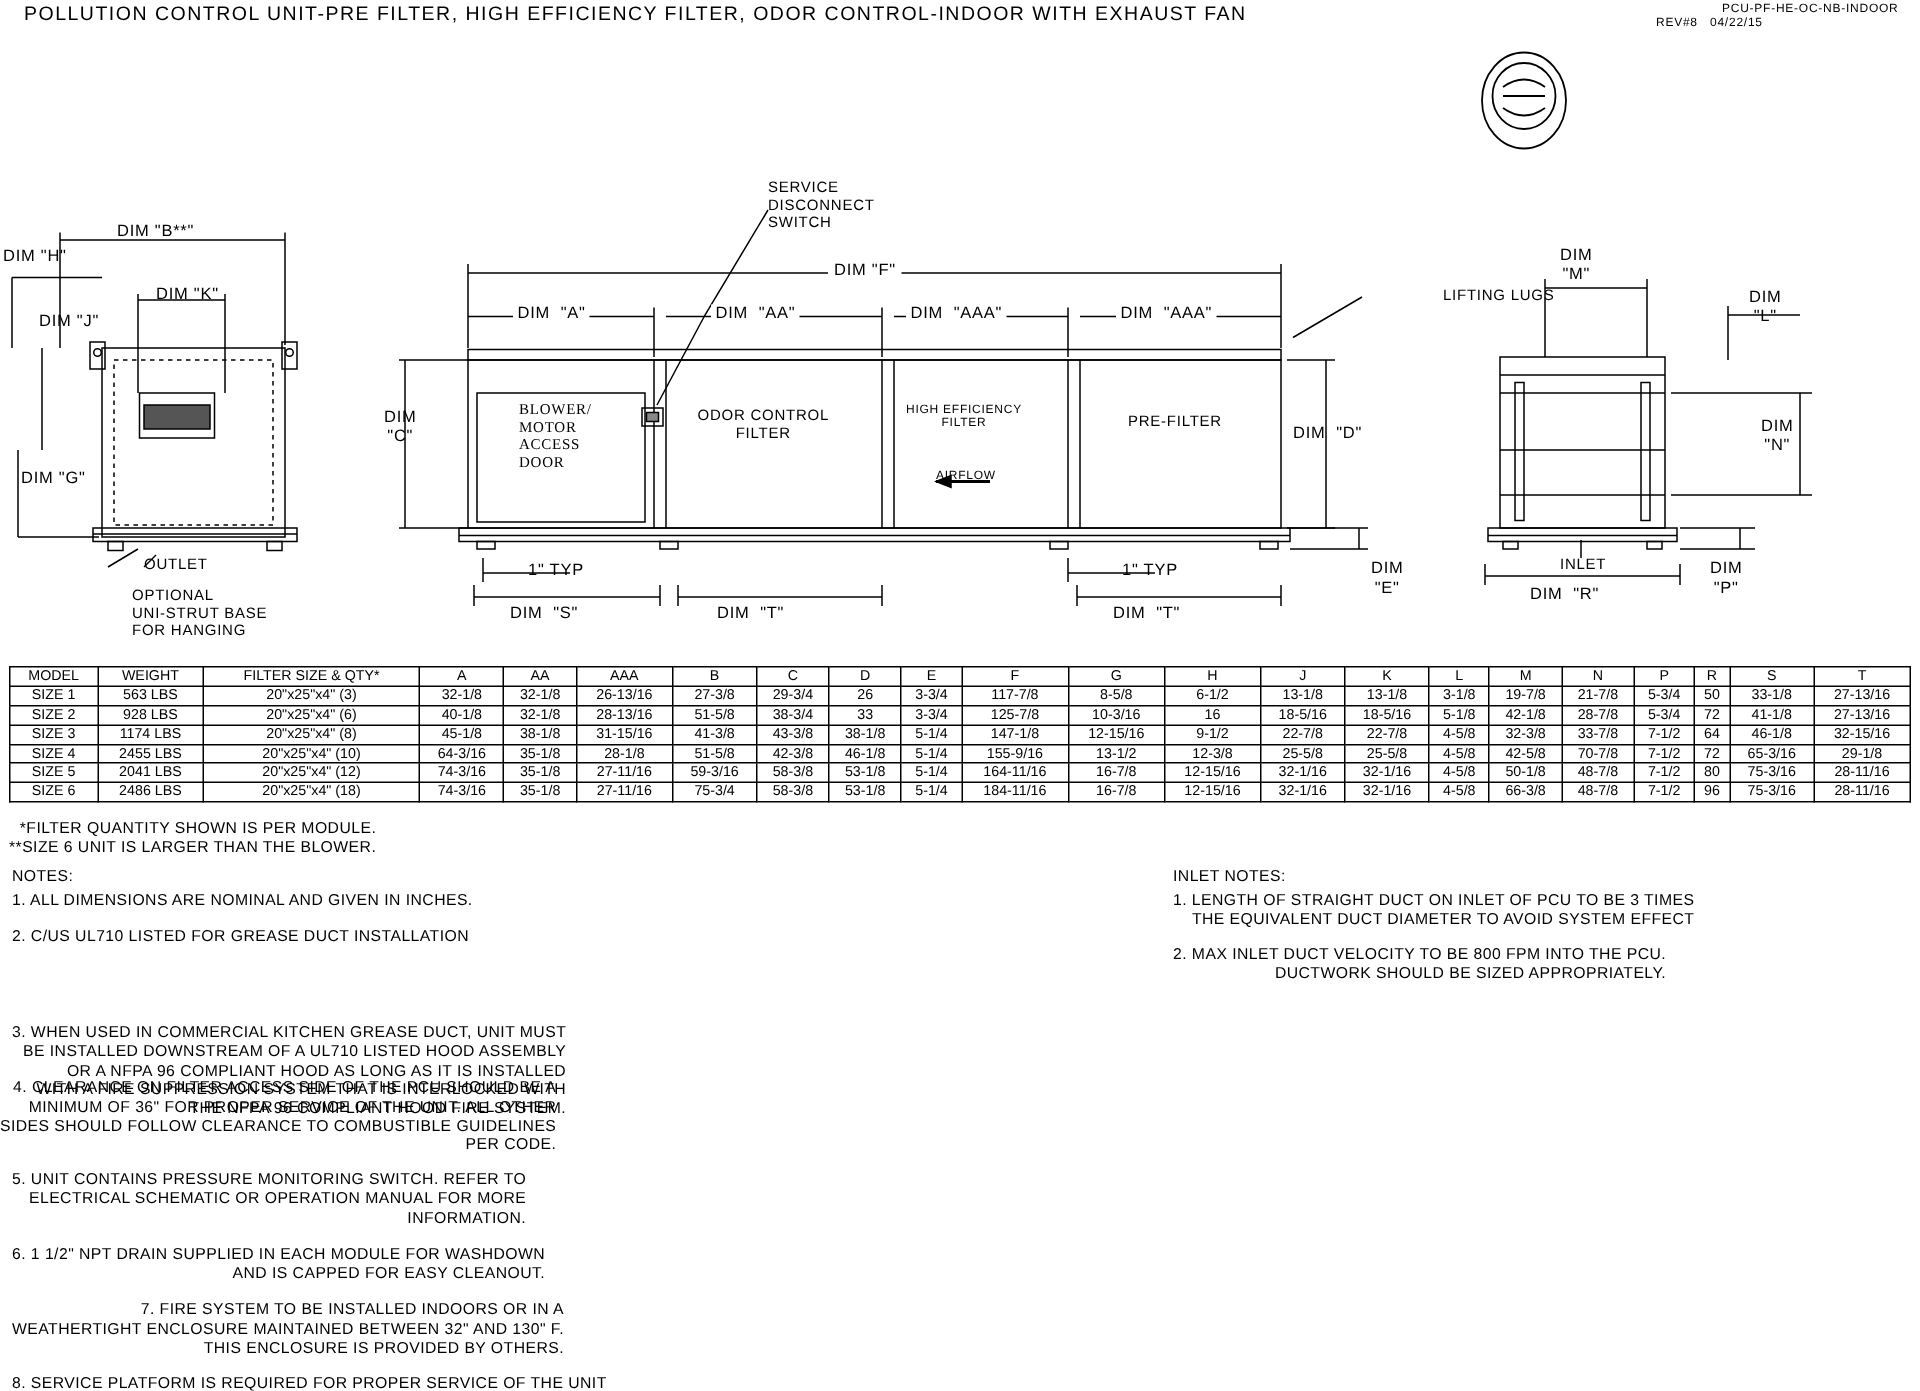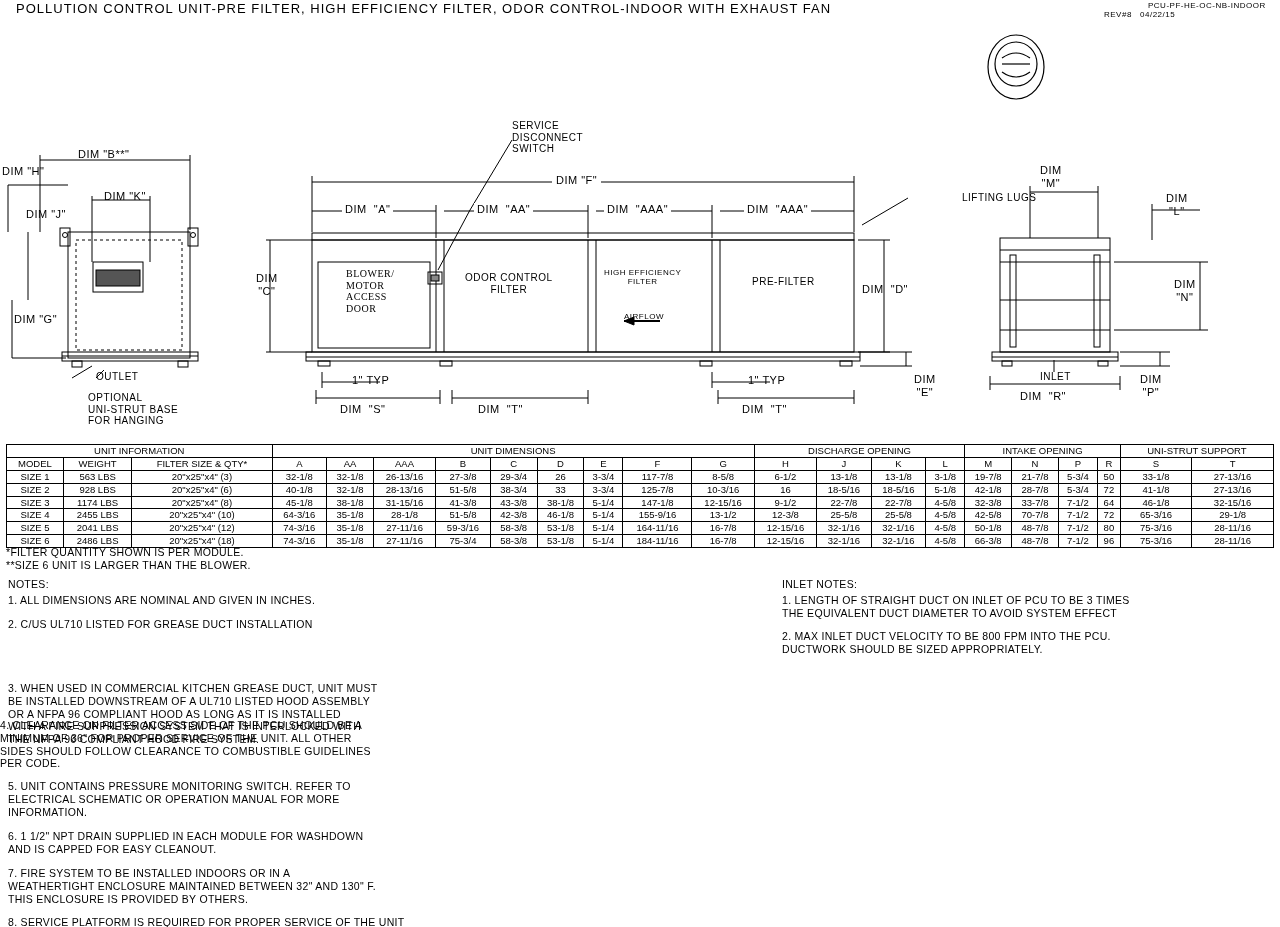--- a/index.html
+++ b/index.html
@@ -4,21 +4,21 @@
 <style>
   html,body{margin:0;padding:0;background:#fff;}
   body{width:1280px;height:927px;position:relative;font-family:"Liberation Sans",sans-serif;color:#000;overflow:hidden;}
   .t{position:absolute;font-size:11px;letter-spacing:.5px;white-space:pre;line-height:1.15;}
   .t.sm{font-size:10px;}
   .t.xs{font-size:8px;}
   .t.big{font-size:13px;letter-spacing:1px;}
   
   table.dims{position:absolute;border-collapse:collapse;font-size:9.5px;letter-spacing:0px;}
   table.dims td,table.dims th{border:1px solid #000;padding:0 2px;text-align:center;font-weight:normal;white-space:nowrap;line-height:1.25;}
-  .notes{position:absolute;font-size:10.5px;line-height:1.22;white-space:pre;letter-spacing:.3px;}
+  .notes{position:absolute;font-size:10.5px;line-height:1.22;white-space:pre;letter-spacing:.3px;text-align:right;}
   .ctr{text-align:center;}
   svg{position:absolute;left:0;top:0;overflow:visible;}
 </style>
 </head>
 <body>
 
 <div class="t big" style="left:16px;top:2px;">POLLUTION CONTROL UNIT-PRE FILTER, HIGH EFFICIENCY FILTER, ODOR CONTROL-INDOOR WITH EXHAUST FAN</div>
 <div class="t xs" style="left:1104px;top:1px;padding-left:44px;">PCU-PF-HE-OC-NB-INDOOR</div>
 <div class="t xs" style="left:1104px;top:10px;">REV#8   04/22/15</div>
 
@@ -220,27 +220,20 @@
 "L"</div>
 <div class="t ctr" style="left:1174px;top:278px;">DIM
 "N"</div>
 <div class="t" style="left:1020px;top:390px;">DIM  "R"</div>
 <div class="t ctr" style="left:1140px;top:373px;">DIM
 "P"</div>
 <div class="t sm" style="left:1040px;top:371px;">INLET</div>
 
 <table class="dims" style="left:6px;top:444px;width:1268px;">
   <thead>
-    <tr>
-      <th colspan="3">UNIT INFORMATION</th>
-      <th colspan="9">UNIT DIMENSIONS</th>
-      <th colspan="4">DISCHARGE OPENING</th>
-      <th colspan="4">INTAKE OPENING</th>
-      <th colspan="3">UNI-STRUT SUPPORT</th>
-    </tr>
     <tr>
       <th>MODEL</th>
       <th>WEIGHT</th>
       <th>FILTER SIZE &amp; QTY*</th>
       <th>A</th>
       <th>AA</th>
       <th>AAA</th>
       <th>B</th>
       <th>C</th>
       <th>D</th>

